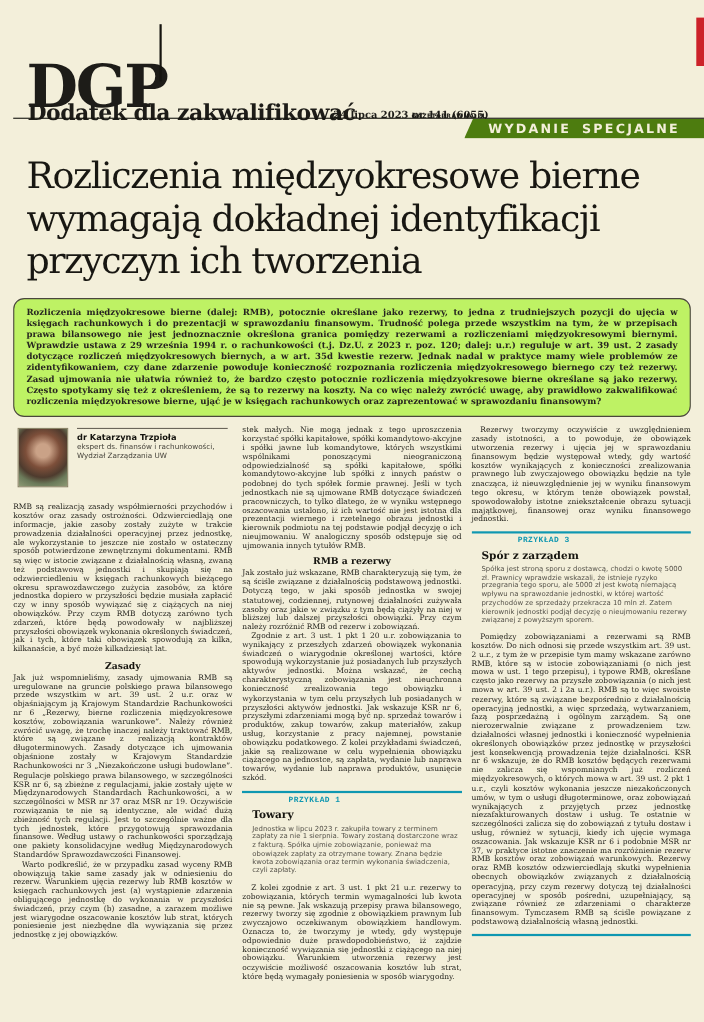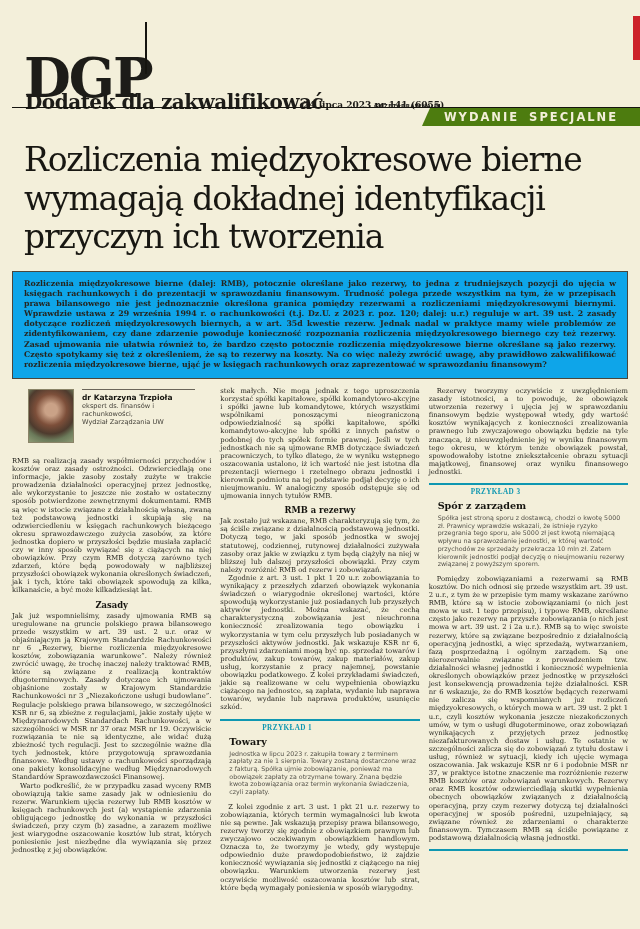--- a/index.html
+++ b/index.html
@@ -42,45 +42,45 @@
   .banner span {
     color:#f3efda; font-family:"DejaVu Sans","Liberation Sans",sans-serif;
     font-size:11.5px; font-weight:bold; letter-spacing:2px; word-spacing:4px;
   }
   
   .headline {
     padding:8px 40px 0 24px; font-size:33px; line-height:1.17; font-weight:500;
     letter-spacing:-1.2px; color:#181712;
   }
   .lead-box {
-    margin:14px 12px 0; border:1.5px solid #4a463c; border-radius:0;
-    padding:7px 11px 8px; background:#0ea5e9;
+    margin:14px 12px 0; border:1.5px solid #4a463c; border-radius:10px;
+    padding:7px 11px 8px; background:#bef264;
     font-size:7.8px; line-height:1.3; font-weight:bold; color:#26251f; text-align:justify;
   }
   
   .main { display:flex; gap:9px; padding:8px 12px 0; }
   .col { flex:1 1 0; min-width:0; }
   .body-text { font-size:6.8px; line-height:8.1px; text-align:justify; color:#26251f; }
   .body-text.indent { text-indent:8px; }
   .col h3 { font-size:8.4px; margin:5px 0 2px; color:#15140f;text-align:center; }
   
-  .author { display:flex; gap:8px; margin:2px 16px 10px; min-height:58px; }
+  .author { display:flex; gap:8px; margin:2px 4px 10px; min-height:58px; }
   .author-photo {
     width:46px; height:54px; flex:0 0 46px;
     background:
       radial-gradient(circle at 50% 38%, #caa287 16%, #7d4f3a 40%, #4e3b2e 62%, #6b7a5a 78%, #8d9a74 100%);
     border:1px solid #8a8468;
   }
   .author-meta { flex:1; border-top:1px solid #6b665a; padding-top:3px; }
   .author-name { font-size:7.5px; font-weight:bold; font-family:"DejaVu Sans","Liberation Sans",sans-serif; color:#15140f; }
   .author-role { font-size:6.6px; line-height:8px; color:#45423a; font-family:"DejaVu Sans","Liberation Sans",sans-serif; }
   
   .example { margin:7px 0 7px; }
   .ex-rule { border-top:2px solid #0e97b1; margin-bottom:3px; }
-  .ex-label { color:#0e97b1; font-family:Liberation Serif, serif;
+  .ex-label { color:#0e97b1; font-family:Liberation Mono, monospace;
     font-weight:bold; font-size:7.2px; letter-spacing:.4px;padding-left:42px; }
   .ex-title { font-size:9.6px; font-weight:bold; margin:4px 0 3px 9px; color:#15140f; }
   .ex-body { margin-left:9px; font-family:"DejaVu Sans","Liberation Sans",sans-serif;
     font-size:6.3px; line-height:7.7px; color:#55524a; text-align:left; }
 </style>
 </head>
 <body>
 
 <header class="header">
   <div class="logo-dgp">DGP</div>

